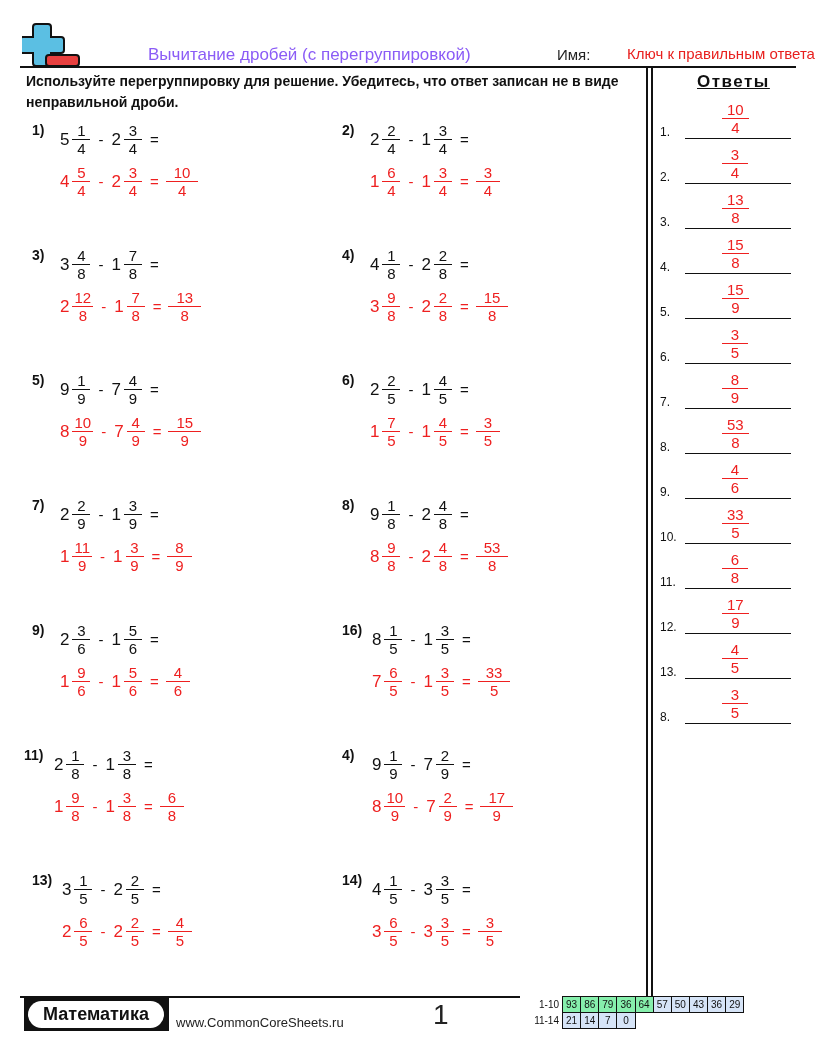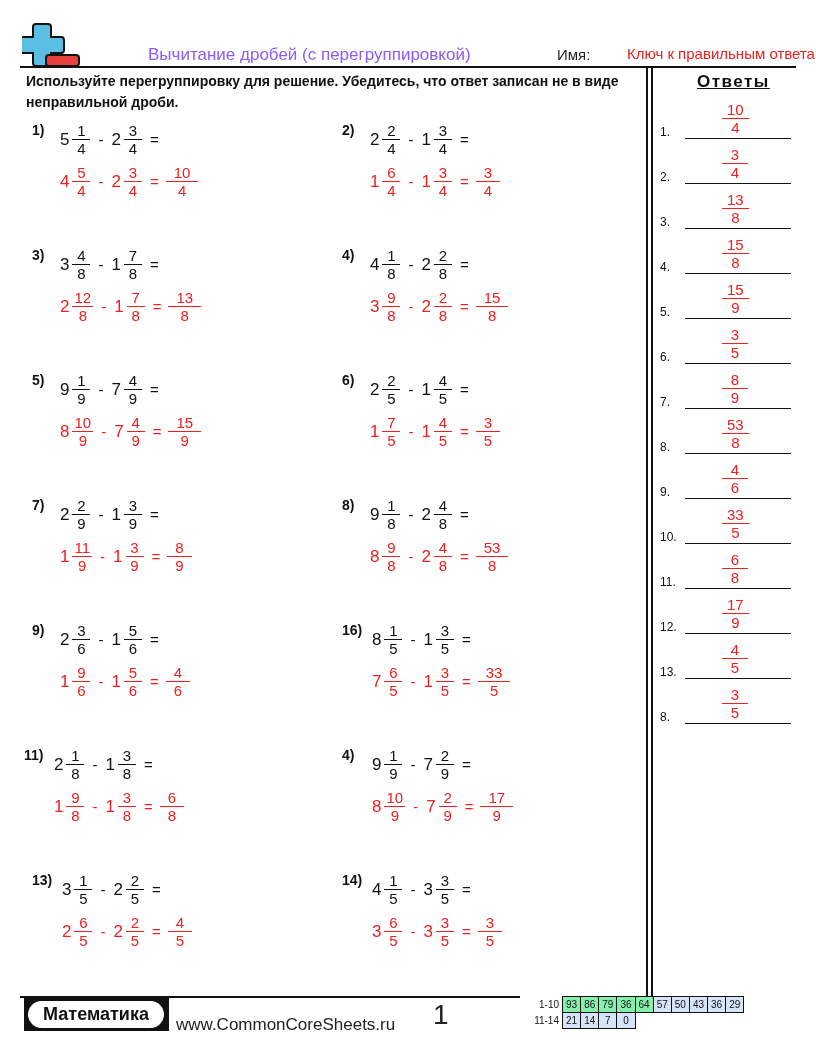--- a/index.html
+++ b/index.html
@@ -39,21 +39,21 @@
   .ans-num { position: absolute; left: 0; bottom: 0; font-size: 12px; color: #111; }
   .ans-line { position: absolute; left: 25px; right: 4px; bottom: 0; height: 1.5px; background: #111; }
   .ans-frac { position: absolute; left: 62px; bottom: 3px; display: flex; flex-direction: column; align-items: center; color: #ee2020; font-size: 15px; line-height: 17px; }
   .ans-frac .num { border-bottom: 1.5px solid #ee2020; padding: 0 5px; min-width: 16px; text-align: center; }
   .ans-frac .den { text-align: center; }
 
   
   .footer-rule { left: 20px; top: 996px; width: 500px; height: 2px; background: #111; }
   .brand-box { left: 24px; top: 998px; width: 145px; height: 33px; background: #111; }
   .brand-pill { left: 28px; top: 1001px; width: 136px; height: 27px; background: #fff; border-radius: 14px; display: flex; align-items: center; justify-content: center; font-size: 18px; font-weight: bold; color: #111; }
-  .site { left: 176px; top: 1015px; font-size: 17px; color: #222; }
+  .site { left: 176px; top: 1015px; font-size: 13px; color: #222; }
   .page-num { left: 433px; top: 999px; font-size: 28px; color: #222; }
 
   .score { left: 528px; top: 996px; border-collapse: collapse; font-size: 10px; }
   .score td { height: 15px; padding: 0 3px; text-align: center; border: 1px solid #111; }
   .score td.lbl { border: none; text-align: right; padding-right: 3px; width: 28px; }
   .score td.w { background: #86efac; }
   .score td.b { background: #d6e4f7; margin-top: 33px; }
 </style>
 </head>
 <body>

